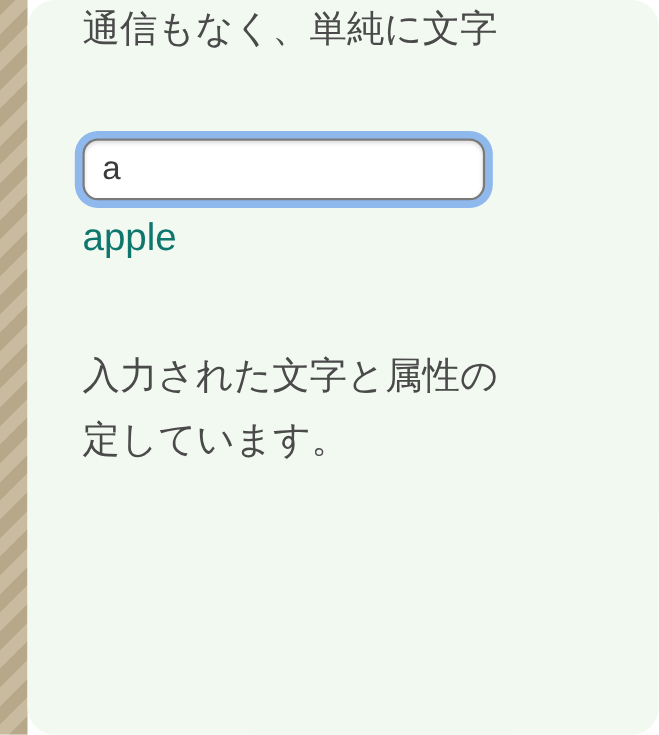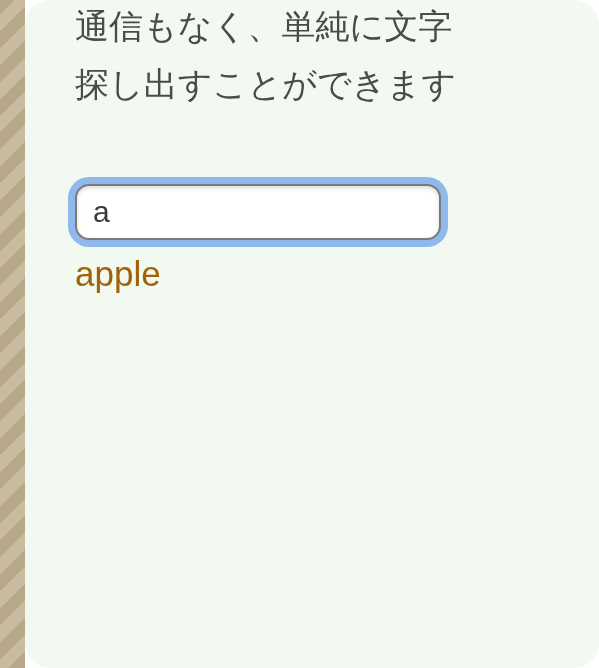--- a/index.html
+++ b/index.html
@@ -60,37 +60,40 @@
       background: #ffffff;
       outline: none;
       box-shadow: 0 0 0 7px #8fb8ec, inset 0 2px 4px rgba(0,0,0,0.15);
     }
     .suggestions {
       margin-top: 8px;
     }
     .suggestion-item {
       font-size: 35px;
       line-height: 1.35;
-      color: #a16207;
+      color: #0f766e;
     }
   </style>
 </head>
 <body>
 
 <div class="sidebar-stripe"></div>
 
 <div class="content">
 
   <div class="paragraph paragraph-top">
     <div>通信もなく、単純に文字</div>
-    <div>探し出すことができます</div>
   </div>
 
   <div class="input-wrap">
     <input type="text" class="search-input" value="a" style="">
   </div>
 
   <div class="suggestions">
     <div class="suggestion-item">apple</div>
   </div>
 
+  <div class="paragraph paragraph-bottom">
+    <div>入力された文字と属性の</div>
+    <div>定しています。</div>
+  </div>
 
 </div>
 
 </body></html>

